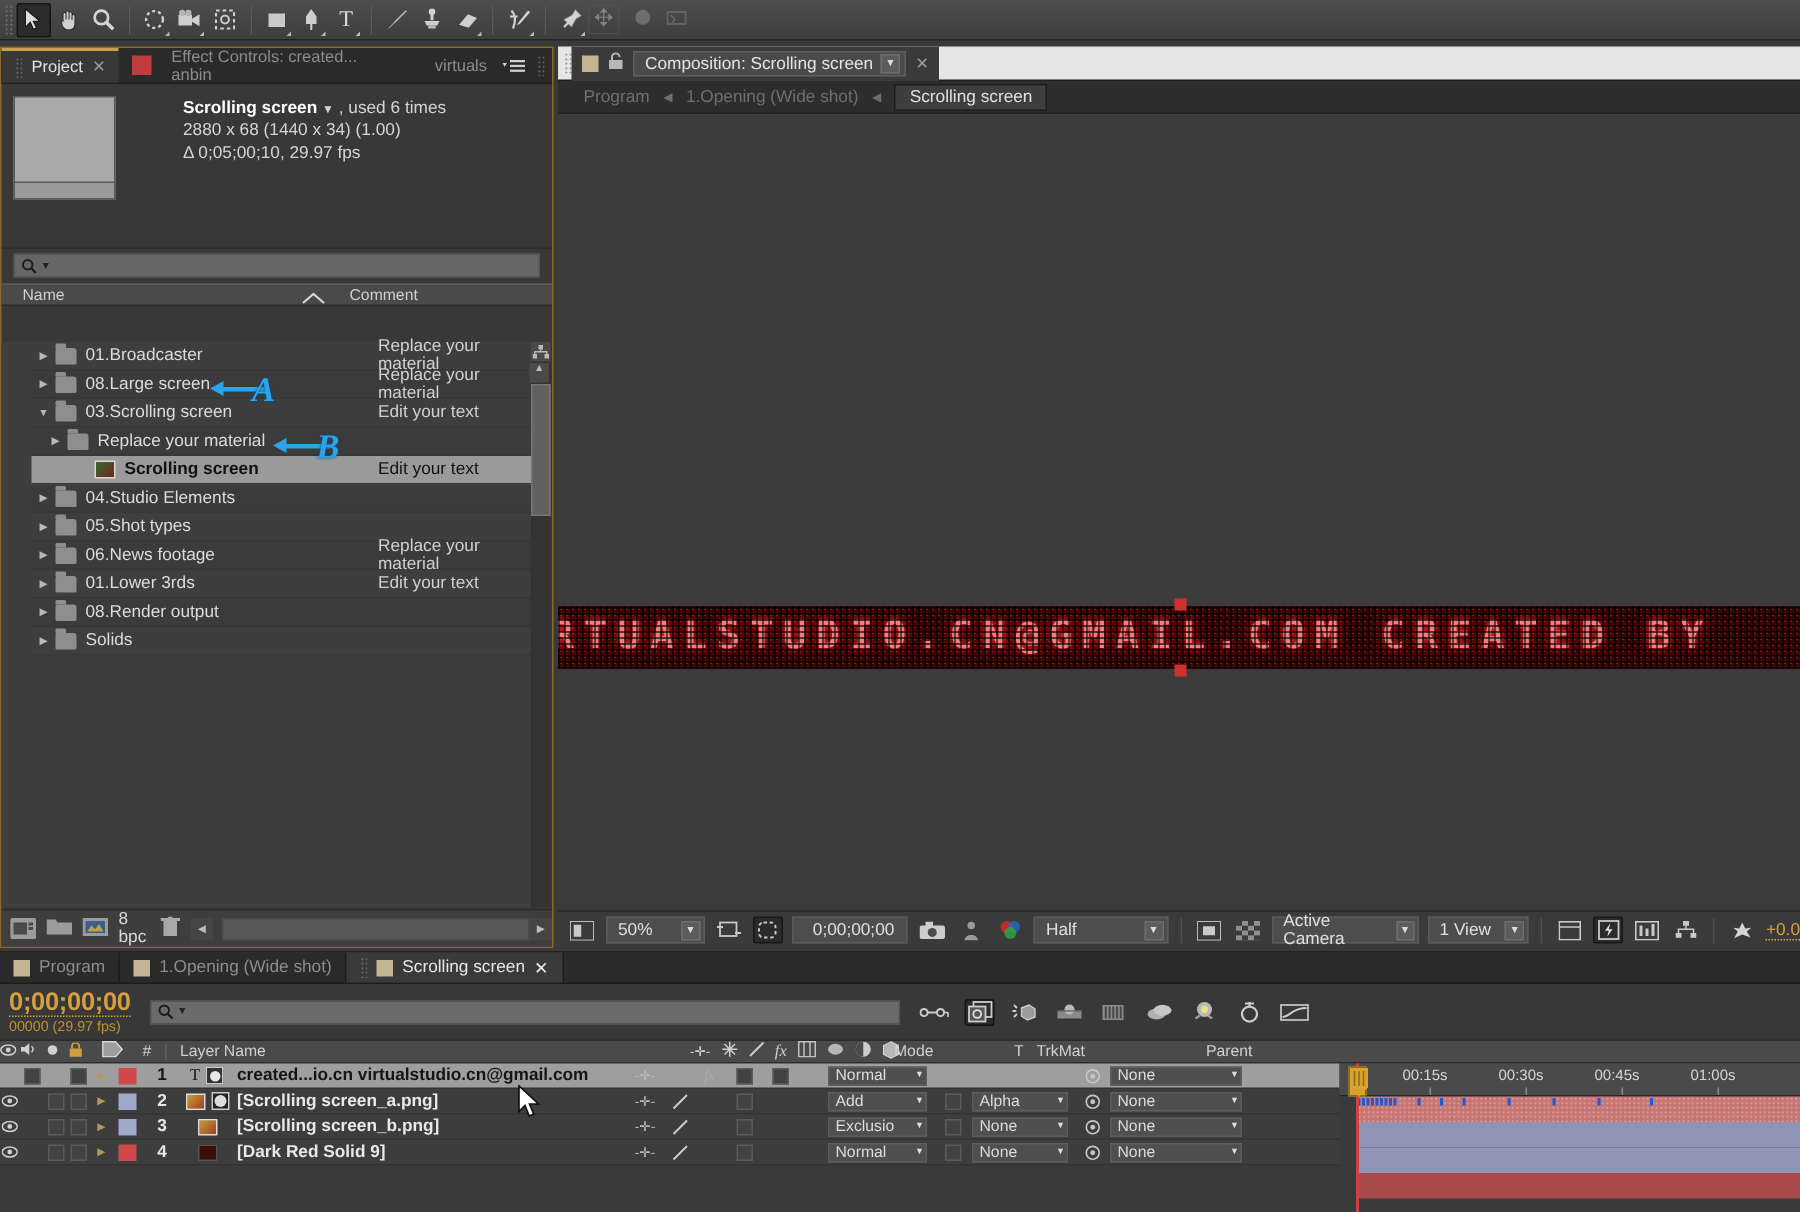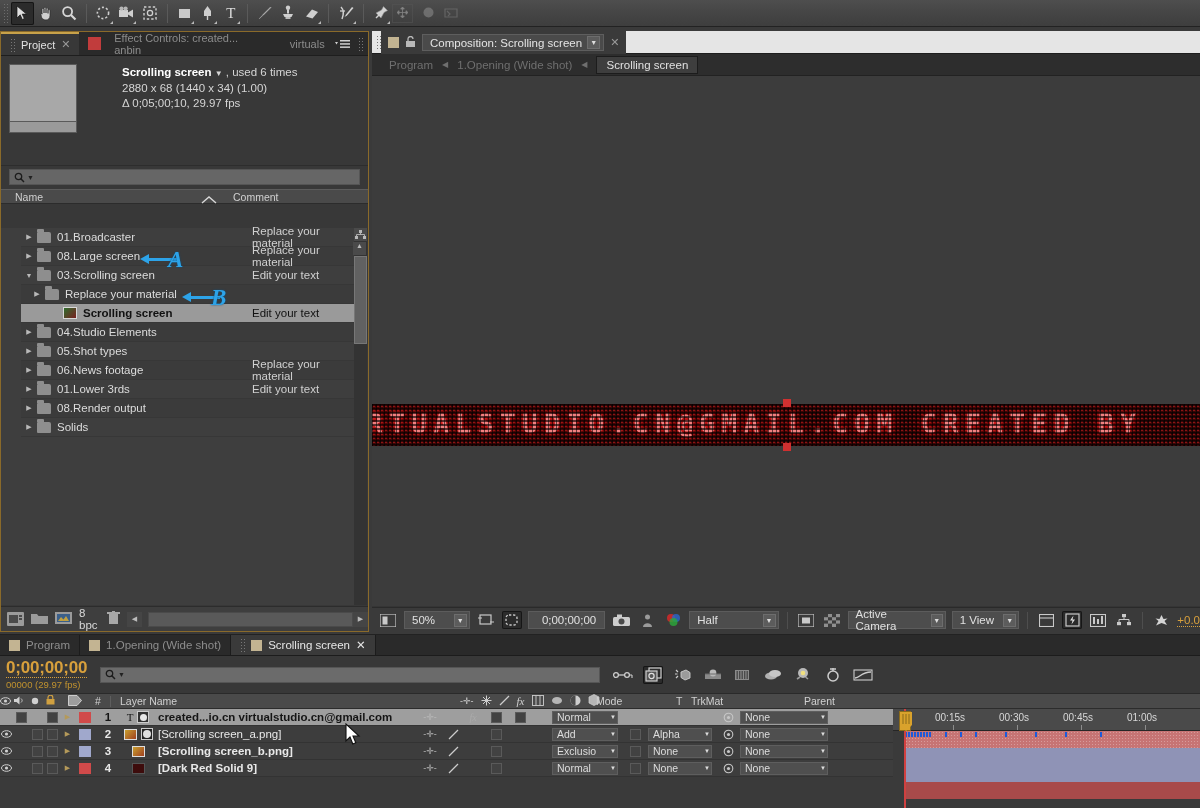--- a/index.html
+++ b/index.html
@@ -905,21 +905,21 @@
         <span class="lcell" style="width:22px;justify-content:center">
           <span class="swatch" style="background:#a0a8cc"></span>
         </span>
         <span class="lcell" style="width:24px;justify-content:center;font-weight:bold;">2</span>
         <span class="lcell" style="width:36px;justify-content:center;gap:4px;">
           <span style="width:13px;height:11px;background:linear-gradient(135deg,#c8a030,#a04020);border:1px solid #ddd;"></span>
           <span style="width:12px;height:12px;border:1px solid #ccc;background:#222;display:inline-flex;align-items:center;justify-content:center;">
             <span style="width:8px;height:8px;border-radius:50%;background:#ddd;"></span>
           </span>
         </span>
-        <span class="lcell" style="flex:0 0 260px;font-weight:normal;padding-left:2px;">[Scrolling screen_a.png]</span>
+        <span class="lcell" style="flex:0 0 260px;font-weight:bold;padding-left:2px;">[Scrolling screen_a.png]</span>
         <span class="lcell" style="width:28px;justify-content:center;font-size:9px;color:#b9b9b9;">-✛-</span>
         <span class="lcell" style="width:18px;justify-content:center;">
           <svg width="11" height="11" viewBox="0 0 11 11">
             <line x1="1" y1="10" x2="10" y2="1" stroke="#cdcdcd" stroke-width="1.3"></line>
           </svg>
         </span>
         <span class="lcell" style="width:22px;justify-content:center;font-style:italic;font-family:'Liberation Serif',serif;font-size:10px;color:#aaa;"></span>
         <span class="lcell" style="width:24px;justify-content:center;">
           <span class="sqbox"></span>
         </span>

